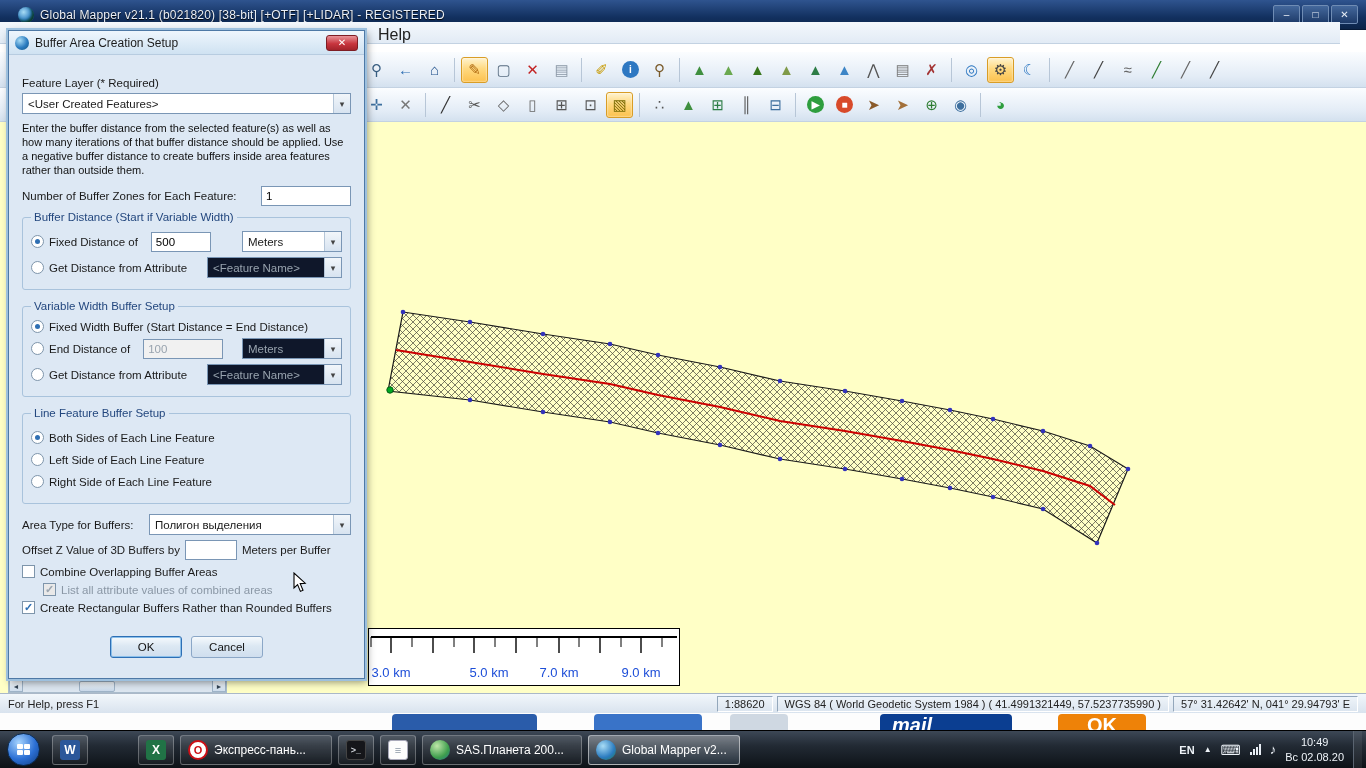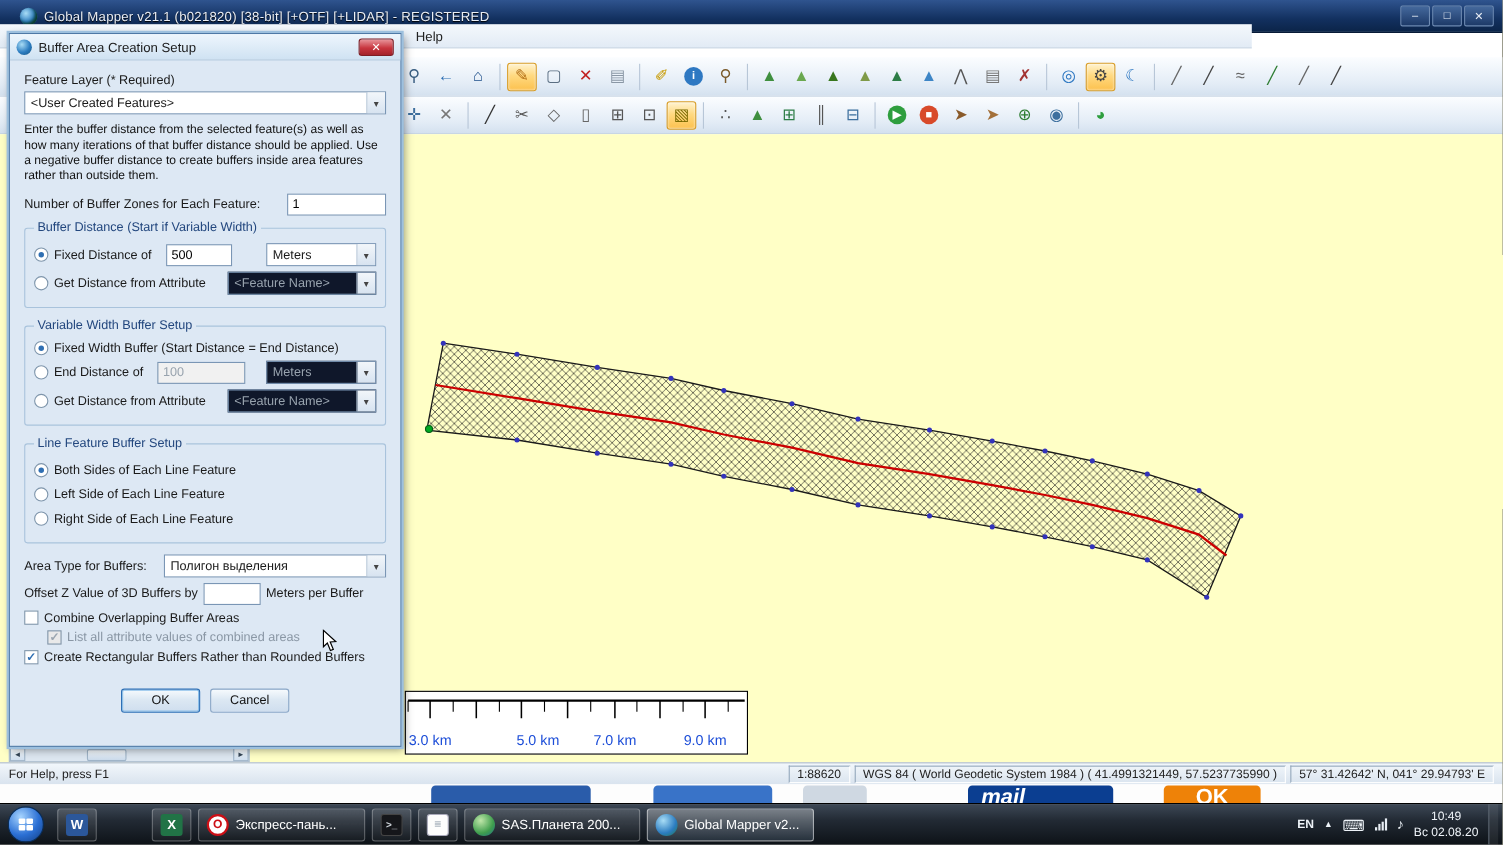--- a/index.html
+++ b/index.html
@@ -6,21 +6,21 @@
   html,body{width:1366px;height:768px;overflow:hidden}
   body{font-family:"Liberation Sans",sans-serif;background:#000;position:relative}
   .screen{position:absolute;inset:0;background:#fff}
 
   
   .titlebar{position:absolute;left:0;top:0;width:1366px;height:30px;background:linear-gradient(#2f548f,#12305f 60%,#0b2448);display:flex;align-items:center;padding:0 8px;border-bottom:1px solid #071a36}
   .app-ico{width:16px;height:16px;border-radius:50%;background:radial-gradient(circle at 35% 32%,#a8dcf5,#2b7cc0 55%,#14537f);margin:0 6px 0 10px;flex:none;box-shadow:inset -2px -2px 3px #0b3a2a}
   .title-text{color:#e9eef6;font-size:12px;letter-spacing:.2px;text-shadow:0 1px 1px #000}
   .wctrls{margin-left:auto;display:flex;gap:2px}
   .wbtn{width:27px;height:19px;background:linear-gradient(#44689c,#1d3a68);border:1px solid #6f8cb4;color:#e8eef6;font-size:10px;display:flex;align-items:center;justify-content:center;border-radius:2px}
-  .menubar{position:absolute;left:0;top:22px;width:1138px;height:22px;background:linear-gradient(#f4f8fc,#e2ebf5);border-bottom:1px solid #c3d2e2;font-size:12px;color:#222}
+  .menubar{position:absolute;left:0;top:22px;width:1340px;height:22px;background:linear-gradient(#f4f8fc,#e2ebf5);border-bottom:1px solid #c3d2e2;font-size:16px;color:#222}
   .menu-item{position:absolute;left:372px;top:3px;padding:1px 6px}
 
   .toolbar{position:absolute;left:0;width:1366px;background:linear-gradient(#fbfdff,#e3ecf6 70%,#d4e1ef);border-bottom:1px solid #c3d2e2;display:flex;align-items:center;padding-left:362px}
   .tb1{top:52px;height:36px}
   .tb2{top:88px;height:34px}
   .tbtn{width:27px;height:26px;margin:0 1px;display:flex;align-items:center;justify-content:center;border:1px solid transparent;border-radius:3px;flex:none}
   .tbtn i{font-style:normal;font-size:15px;line-height:1}
   .tbtn.act{background:linear-gradient(#fff3cf,#ffd980 45%,#fcc14e);border-color:#d99d26;box-shadow:inset 0 0 2px #fff}
   .tbsep{width:1px;height:24px;background:#b7c6d7;margin:0 5px;flex:none}
 
@@ -43,21 +43,21 @@
   .ws-mail{left:880px;width:132px;background:#0b3e91;color:#fff;font-weight:bold;font-size:20px;padding:0 12px;font-style:italic}
   .ws-ok{left:1058px;width:88px;background:#ee8208;color:#fff;font-weight:bold;font-size:20px;text-align:center}
 
   
   .dialog{position:absolute;left:8px;top:30px;width:357px;height:649px;background:#dde8f4;border:1px solid #4e79a6;box-shadow:0 0 0 2px #9dc0de,2px 3px 8px rgba(0,0,0,.45);z-index:40}
   .dlg-title{height:24px;background:linear-gradient(#eef6fd,#cfe2f2);display:flex;align-items:center;padding:0 6px;border-bottom:1px solid #b7cce0}
   .dlg-ico{width:14px;height:14px;border-radius:50%;background:radial-gradient(circle at 35% 32%,#a8dcf5,#2b7cc0 55%,#14537f);margin-right:6px;flex:none}
   .dlg-title-text{font-size:12px;color:#1c1c1c}
   .dlg-close{margin-left:auto;width:32px;height:16px;background:linear-gradient(#e8949a,#c8353e 55%,#a3232b);border:1px solid #7e1d24;border-radius:3px;color:#fff;font-size:10px;display:flex;align-items:center;justify-content:center}
   .dlg-body{padding:8px 13px 0;font-size:11.5px;color:#1a1a1a}
-  .lbl{margin:4px 0 4px}
+  .lbl{margin:14px 0 4px}
   .instr{font-size:11px;line-height:1.28;margin:7px 0 9px;color:#111}
   .row{display:flex;align-items:center;gap:5px;margin:5px 0}
   .combo{height:21px;background:#fff;border:1px solid #7a96b5;display:flex;align-items:center;font-size:11.5px;padding-left:5px;justify-content:space-between;flex:none}
   .combo.full{width:100%}
   .combo .ctext{overflow:hidden;white-space:nowrap}
   .combo-arrow{width:17px;height:100%;background:linear-gradient(#f2f6fa,#d7e3f0);border-left:1px solid #b5c6d8;display:flex;align-items:center;justify-content:center;flex:none}
   .combo-arrow::after{content:"▾";font-size:9px;color:#444}
   .combo.dis{background:#0f172a;color:#98a3ae}
   .txt{height:20px;border:1px solid #7a96b5;font-size:11.5px;padding:0 4px;font-family:inherit;background:#fff}
   .txt.dis{background:#f1f1f1;color:#98a3ae}

